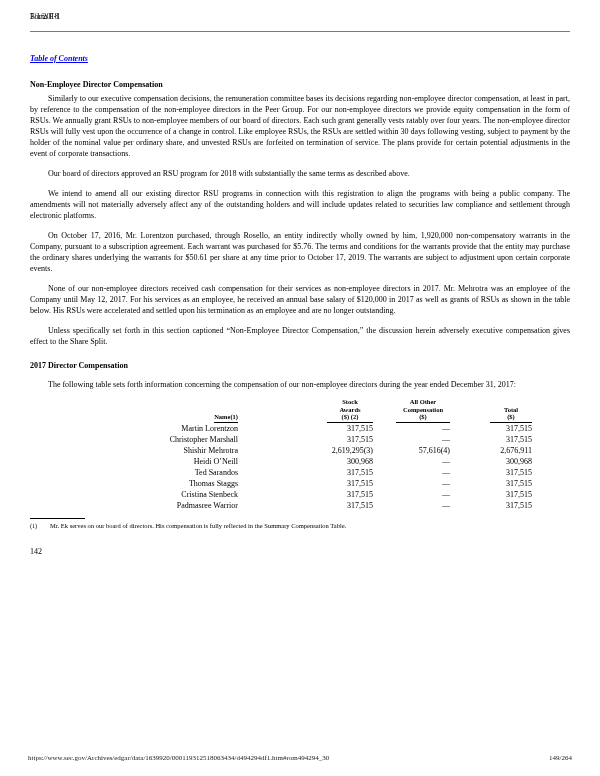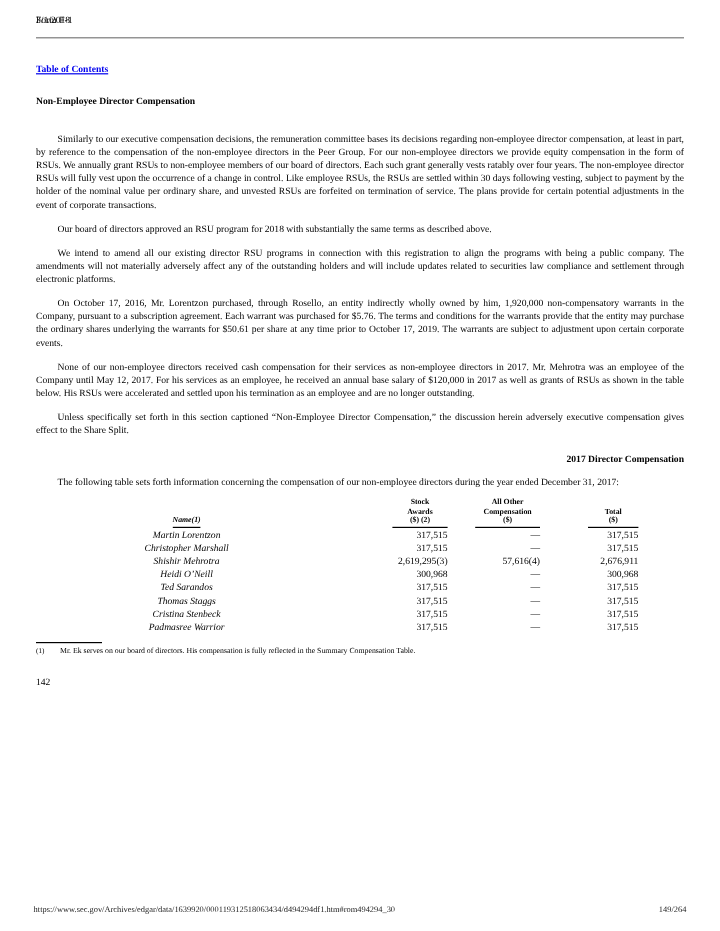--- a/index.html
+++ b/index.html
@@ -20,44 +20,45 @@
   .rule { border-top: 1px solid #7a7a7a; margin-top: 10px; }
 
   
   .toc { margin-top: 15px; }
   .toc-link {
     color: #0000EE;
     font-weight: bold;
     font-size: 8px;
     text-decoration: underline;
     cursor: pointer;
+    font-style: italic;
   }
 
   .h-section { margin-top: 15px; font-weight: bold; font-size: 8px; }
 
   p.body-p {
     font-size: 8px;
     line-height: 11px;
     text-align: justify;
     text-indent: 18px;
     margin: 9px 0 0 0;
   }
-  p.first-p { margin-top: 21px; }
-
-  .h-center { margin-top: 14px; text-align: right; font-weight: bold; font-size: 8px; }
+  p.first-p { margin-top: 4px; }
+
+  .h-center { margin-top: 14px; text-align: left; font-weight: bold; font-size: 8px; }
 
   
   table.comp {
     border-collapse: collapse;
     margin: 8px 0 0 43px;
     font-size: 8px;
     table-layout: fixed;
   }
   table.comp td, table.comp th { padding: 0; }
-  .c-name  { width: 165px; text-align: center; font-style: italic; }
+  .c-name  { width: 165px; text-align: right; }
   .c-num   { width: 135px; text-align: right; }
   .c-num2  { width: 77px;  text-align: right; }
   .c-num3  { width: 82px;  text-align: right; }
   table.comp th { vertical-align: bottom; font-weight: bold; font-size: 6.5px; line-height: 7.5px; }
   .th-inner {
     display: inline-block;
     white-space: pre-line;
     text-align: center;
     border-bottom: 1px solid #000;
     padding: 0 2px 1px 2px;

